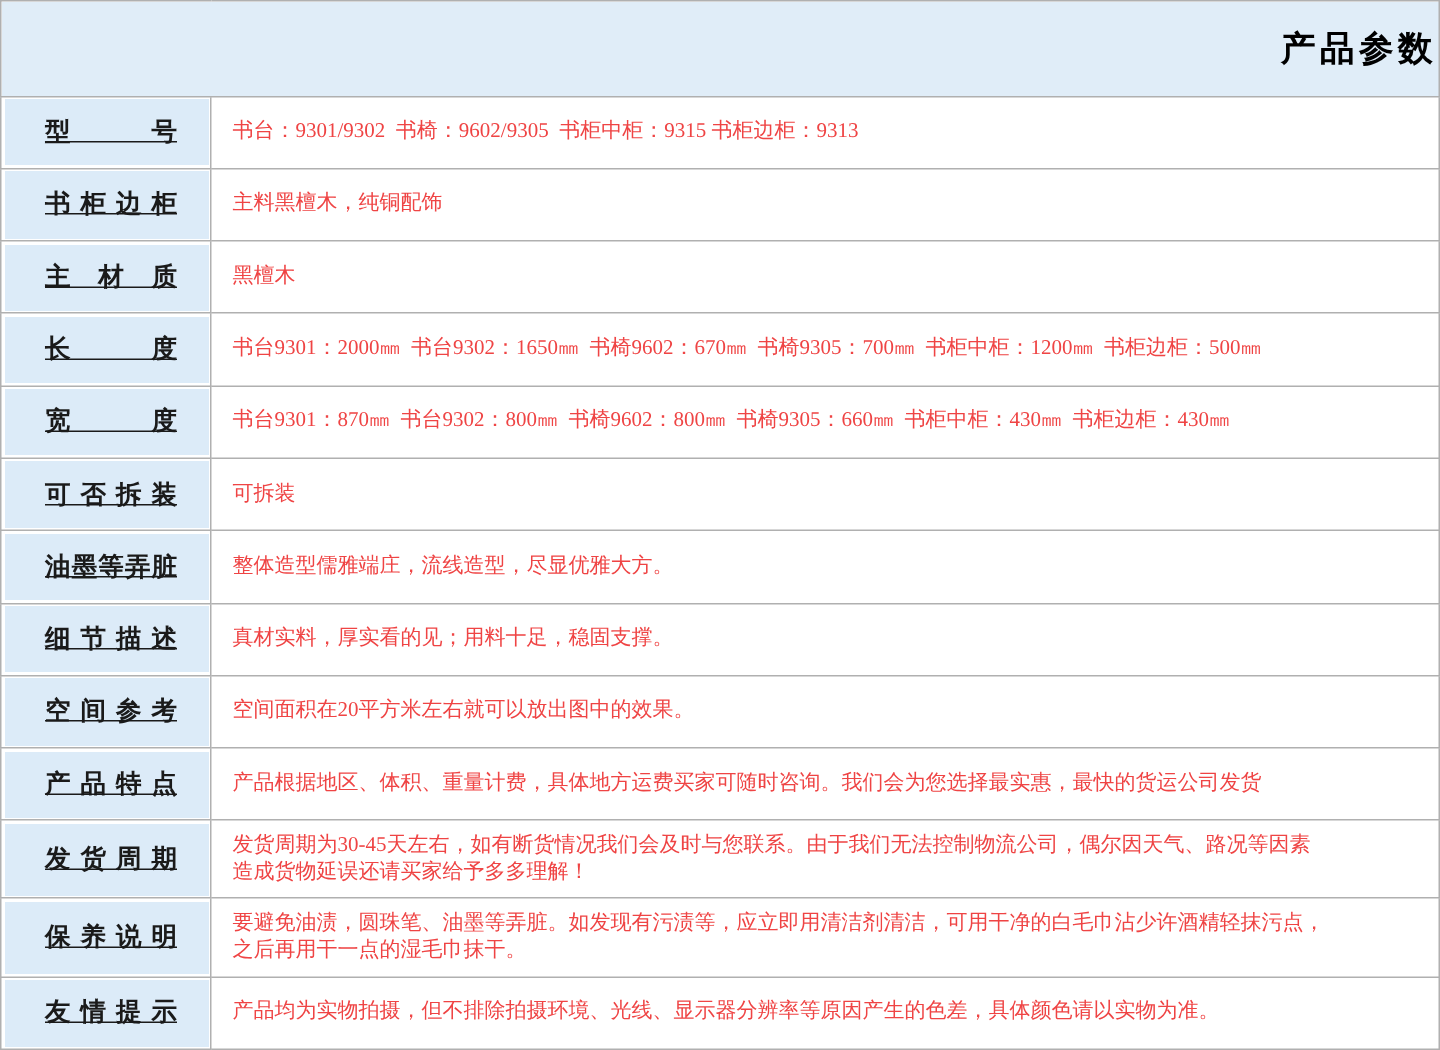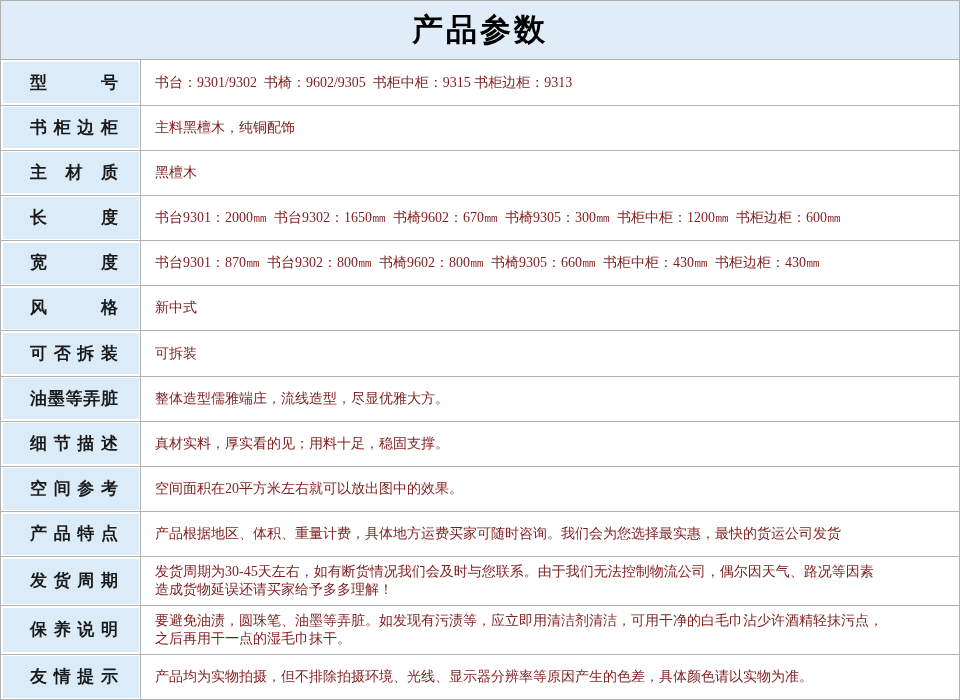--- a/index.html
+++ b/index.html
@@ -20,23 +20,23 @@
     background: #ffffff;
   }
   table.params td {
     border: 1px solid var(--border, #b0b0b0);
     overflow: hidden;
   }
   col.label-col { width: 140px; }
   td.header-cell {
     height: 47px;
     background: var(--header-bg, #e0edf8);
-    text-align: center;
+    text-align: right;
     vertical-align: middle;
-    font-size: 31px;
+    font-size: 23px;
     font-weight: bold;
     color: #000000;
     letter-spacing: 3px;
     font-family: "Liberation Sans", sans-serif;
   }
   tr.data-row { height: 38px; }
   td.label-cell {
     background: var(--label-bg, #dcebf8);
     background-clip: content-box;
     padding: 2px;
@@ -45,28 +45,29 @@
   .label-text {
     margin: 0 20px 0 27px;
     text-align: justify;
     text-align-last: justify;
     -moz-text-align-last: justify;
     font-size: 17px;
     font-weight: bold;
     color: #1a1a1a;
     line-height: 20px;
     font-family: "Liberation Sans", sans-serif;
+    text-decoration: underline;
   }
   td.value-cell {
     background: #ffffff;
     vertical-align: middle;
     padding: 2px 8px 2px 14px;
     font-size: 14px;
     line-height: 18px;
-    color: #7f1d1d;
+    color: #ef4444;
     white-space: pre-wrap;
     font-family: "Liberation Serif", serif;
   }
 </style>
 </head>
 <body>
 
 <table class="params">
   <colgroup>
     <col class="label-col">
@@ -98,36 +99,30 @@
     <td class="value-cell">黑檀木</td>
   </tr>
 
 
 
 
   <tr class="data-row">
     <td class="label-cell">
       <div class="label-text">长度</div>
     </td>
-    <td class="value-cell">书台9301：2000㎜  书台9302：1650㎜  书椅9602：670㎜  书椅9305：300㎜  书柜中柜：1200㎜  书柜边柜：600㎜</td>
+    <td class="value-cell">书台9301：2000㎜  书台9302：1650㎜  书椅9602：670㎜  书椅9305：700㎜  书柜中柜：1200㎜  书柜边柜：500㎜</td>
   </tr>
 
   <tr class="data-row">
     <td class="label-cell">
       <div class="label-text">宽度</div>
     </td>
     <td class="value-cell">书台9301：870㎜  书台9302：800㎜  书椅9602：800㎜  书椅9305：660㎜  书柜中柜：430㎜  书柜边柜：430㎜</td>
   </tr>
 
-  <tr class="data-row">
-    <td class="label-cell">
-      <div class="label-text">风格</div>
-    </td>
-    <td class="value-cell">新中式</td>
-  </tr>
 
   <tr class="data-row">
     <td class="label-cell">
       <div class="label-text">可否拆装</div>
     </td>
     <td class="value-cell">可拆装</td>
   </tr>
 
   <tr class="data-row">
     <td class="label-cell">

